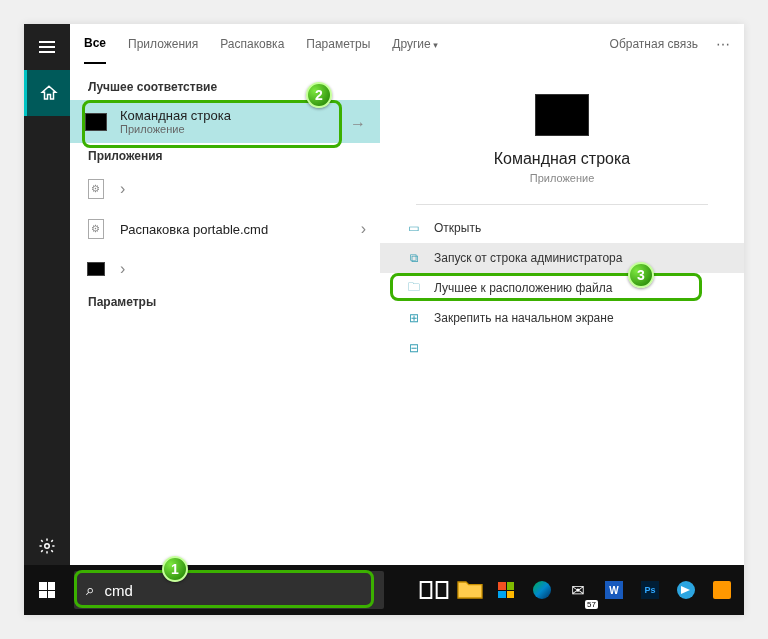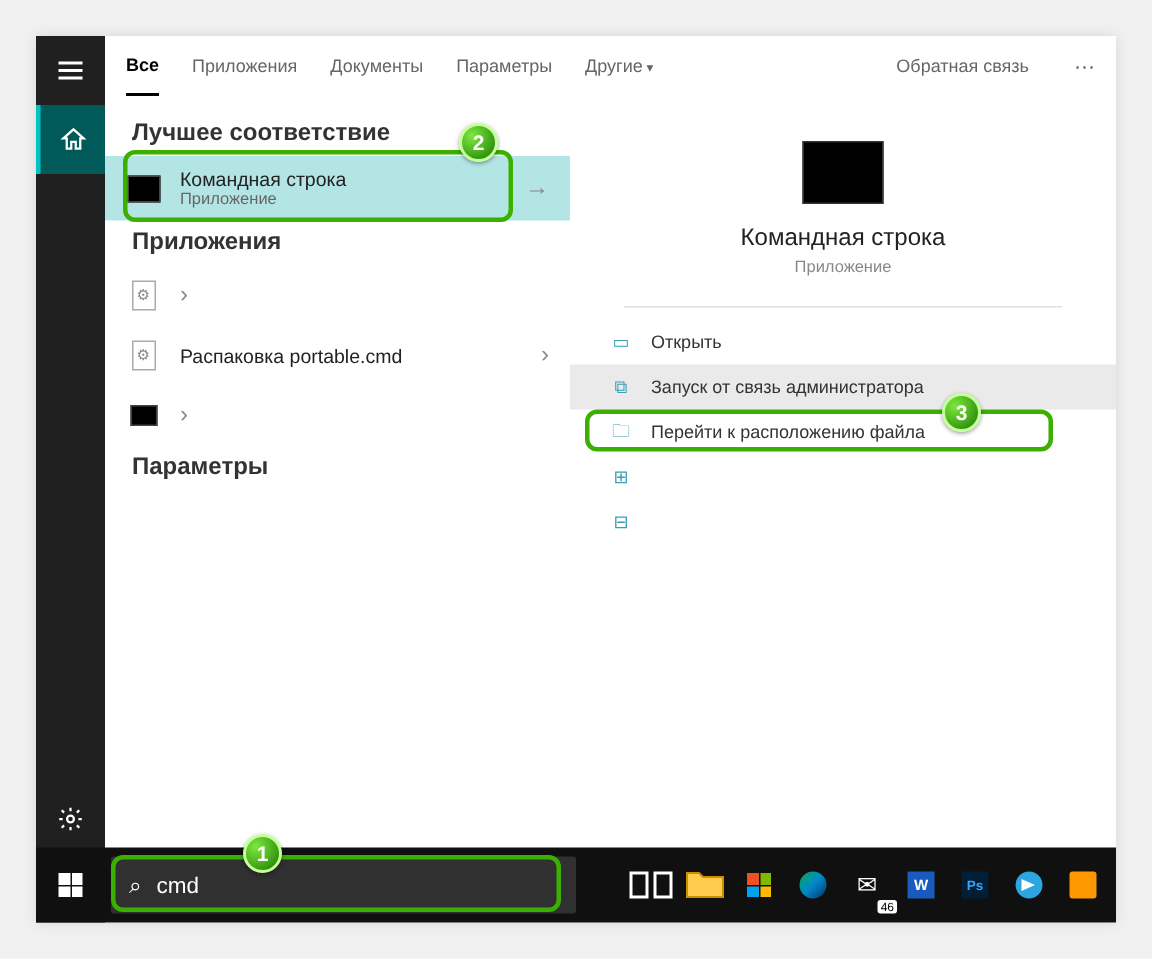--- a/index.html
+++ b/index.html
@@ -15,29 +15,29 @@
 .sidebar-btn svg { width: 18px; height: 18px; fill: #fff; }
 .hamburger { display: flex; flex-direction: column; gap: 3px; }
 .hamburger span { width: 16px; height: 2px; background: #fff; }
 
 .main { position: absolute; left: 46px; top: 0; width: 674px; height: 541px; background: #fff; }
 
 .tabs { height: 40px; display: flex; align-items: center; padding: 0 14px; gap: 22px; font-size: 12px; color: #666; justify-content: flex-end; }
 .tab { cursor: pointer; padding: 12px 0; }
 .tab.active { color: #000; border-bottom: 2px solid #000; font-weight: 600; }
 .tab.more::after { content: ' ▾'; font-size: 9px; }
-.tabs-right { margin-left: auto; display: flex; gap: 30px; align-items: center; }
+.tabs-right { margin-left: auto; display: flex; gap: 18px; align-items: center; }
 .feedback { font-size: 12px; color: #666; cursor: pointer; }
 .dots { color: #666; font-size: 14px; cursor: pointer; }
 
 .content { display: flex; height: 501px; }
 .left-col { width: 310px; padding: 10px 0; }
 .right-col { flex: 1; padding: 20px 0; display: flex; flex-direction: column; align-items: center; }
 
-.section-title { font-size: 16px; font-weight: 600; padding: 6px 18px; color: #333; }
+.section-title { font-size: 12px; font-weight: 600; padding: 6px 18px; color: #333; }
 
 .result-item { display: flex; align-items: center; padding: 8px 14px; cursor: pointer; position: relative; }
 .result-item.selected { background: #b3e5e5; }
 .result-icon { width: 24px; height: 24px; display: flex; align-items: center; justify-content: center; margin-right: 12px; }
 .result-text { flex: 1; }
 .result-title { font-size: 13px; color: #222; }
 .result-sub { font-size: 11px; color: #666; }
 .result-arrow { color: #888; font-size: 16px; }
 
 .terminal-icon { width: 22px; height: 18px; background: #000; border: 1px solid #444; }
@@ -118,21 +118,21 @@
             <path d="M4 22c0-4 4-6 8-6s8 2 8 6" fill="#fff"></path>
           </svg>
       </div>
     </div>
   </div>
 
   <div class="main">
     <div class="tabs">
       <div class="tab active">Все</div>
       <div class="tab">Приложения</div>
-      <div class="tab">Документы</div>
+      <div class="tab">Распаковка</div>
       <div class="tab">Параметры</div>
       <div class="tab more">Другие</div>
       <div class="tabs-right">
         <div class="feedback">Обратная связь</div>
         <div class="dots">⋯</div>
       </div>
     </div>
 
     <div class="content">
       <div class="left-col">
@@ -182,28 +182,29 @@
         <div class="preview-title">Командная строка</div>
         <div class="preview-sub">Приложение</div>
         <div class="divider"></div>
         <div class="action-list">
           <div class="action-item">
             <span class="action-icon">▭</span>
             <span>Открыть</span>
           </div>
           <div class="action-item hl">
             <span class="action-icon">⧉</span>
-            <span>Запуск от связь администратора</span>
+            <span>Запуск от строка администратора</span>
           </div>
           <div class="action-item">
             <span class="action-icon">🗀</span>
-            <span>Перейти к расположению файла</span>
+            <span>Лучшее к расположению файла</span>
           </div>
           <div class="action-item">
             <span class="action-icon">⊞</span>
+            <span>Закрепить на начальном экране</span>
           </div>
           <div class="action-item">
             <span class="action-icon">⊟</span>
           </div>
         </div>
       </div>
     </div>
   </div>
 
   <div class="taskbar">
@@ -237,21 +238,21 @@
             <span></span>
             <span></span>
             <span></span>
           </div>
         </div>
       <div class="tray-item">
           <div class="ti-edge"></div>
         </div>
       <div class="tray-item ti-mail">
           <span>✉</span>
-          <span class="count">46</span>
+          <span class="count">57</span>
         </div>
       <div class="tray-item">
           <div class="ti-word">W</div>
         </div>
       <div class="tray-item">
           <div class="ti-ps">Ps</div>
         </div>
       <div class="tray-item">
           <div class="ti-tg"></div>
         </div>

